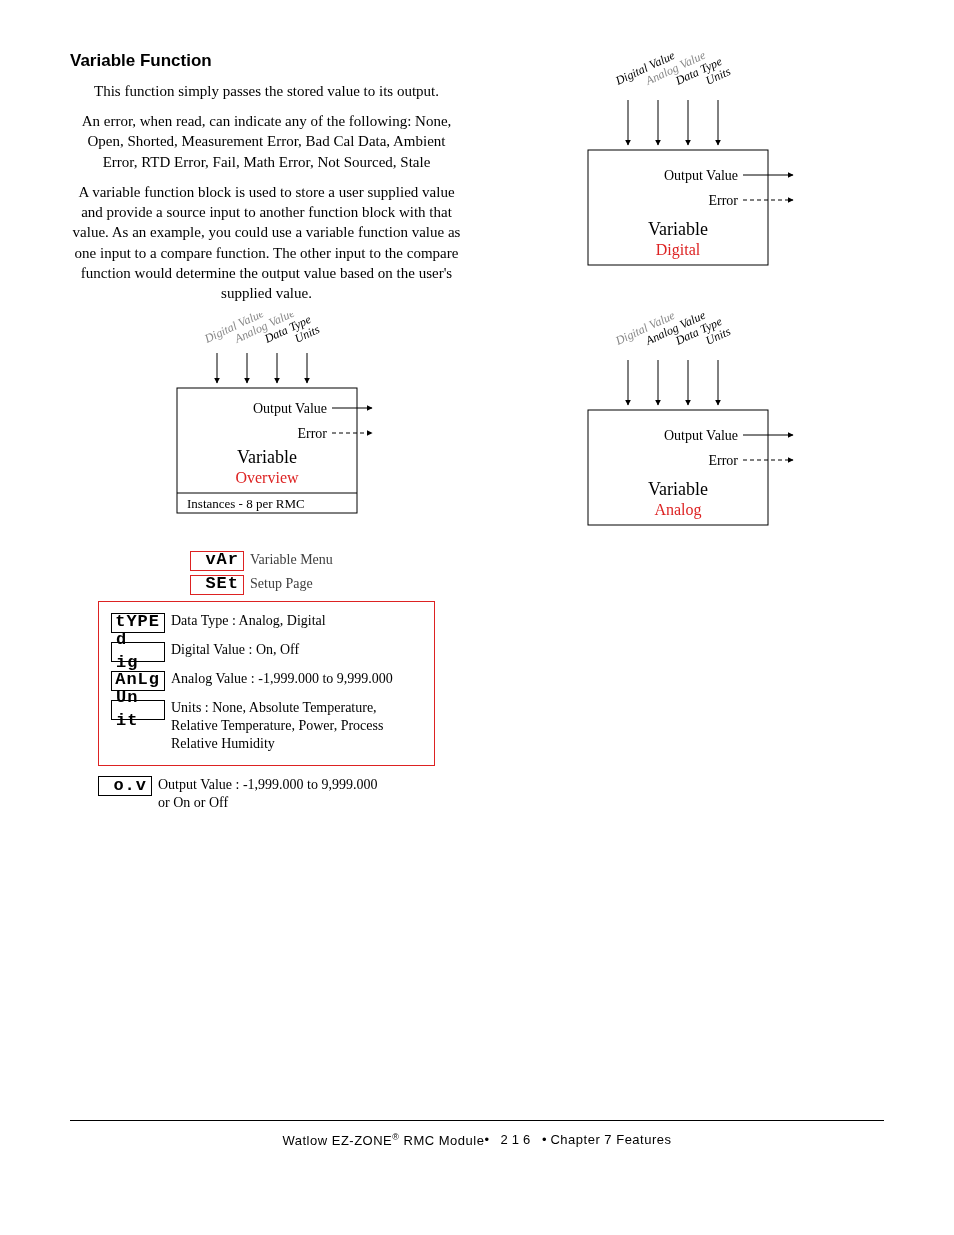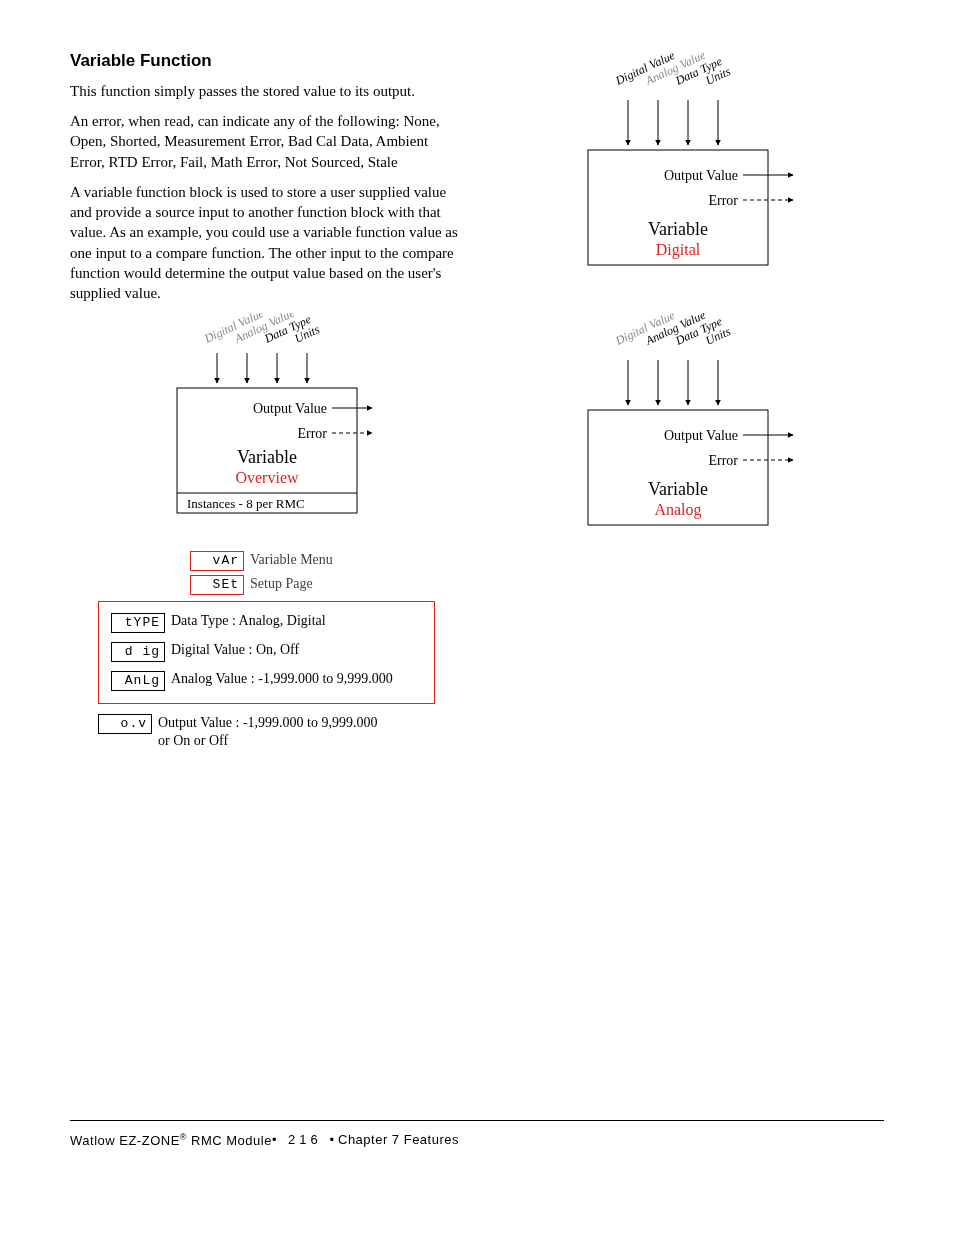--- a/index.html
+++ b/index.html
@@ -21,20 +21,21 @@
     flex: 1;
   }
   h2.section-title {
     font-family: Arial, Helvetica, sans-serif;
     font-weight: bold;
     font-size: 17px;
     margin: 0 0 8px 0;
   }
   p {
     margin: 0 0 10px 0;
+    text-align: center;
   }
   .diagram-wrap {
     text-align: center;
     margin-top: 10px;
   }
   svg {
     display: inline-block;
   }
   .diag-input {
     font-style: italic;
@@ -84,22 +85,22 @@
     padding: 0 4px;
     height: 18px;
     width: 44px;
     margin-right: 6px;
   }
   .seg-box.black {
     border: 1px solid #000;
   }
   .seg-text {
     font-family: 'Courier New', monospace;
-    font-weight: normal;
-    font-size: 13px;
+    font-weight: bold;
+    font-size: 17px;
     letter-spacing: 1px;
   }
   .menu-label {
     color: #404040;
   }
   .param-box {
     border: 1px solid #d22;
     padding: 10px 12px 12px 12px;
     margin: 6px 28px 10px 28px;
   }
@@ -122,21 +123,21 @@
   .output-row {
     margin: 2px 28px 0 28px;
     display: flex;
     align-items: flex-start;
     font-size: 14px;
   }
   .footer {
     border-top: 1px solid #000;
     padding-top: 10px;
     display: flex;
-    justify-content: flex-start;
+    justify-content: center;
     font-family: Arial, Helvetica, sans-serif;
     font-size: 13px;
     letter-spacing: 0.5px;
     margin-top: 10px;
   }
   .footer-left sup {
     font-size: 9px;
   }
   .footer-center {
     letter-spacing: 4px;
@@ -214,20 +215,26 @@
             <span class="seg-text">d ig</span>
           </span>
         <span class="param-text">Digital Value : On, Off</span>
       </div>
       <div class="param-row">
         <span class="seg-box black">
             <span class="seg-text">AnLg</span>
           </span>
         <span class="param-text">Analog Value : -1,999.000 to 9,999.000</span>
       </div>
+      <div class="param-row">
+        <span class="seg-box black">
+            <span class="seg-text">Un it</span>
+          </span>
+        <span class="param-text">Units : None, Absolute Temperature, Relative Temperature, Power, Process Relative Humidity</span>
+      </div>
     </div>
 
     <div class="output-row">
       <span class="seg-box black">
           <span class="seg-text">o.v</span>
         </span>
       <span class="param-text" style="max-width:220px">Output Value : -1,999.000 to 9,999.000 or On or Off</span>
     </div>
 
   </div>

